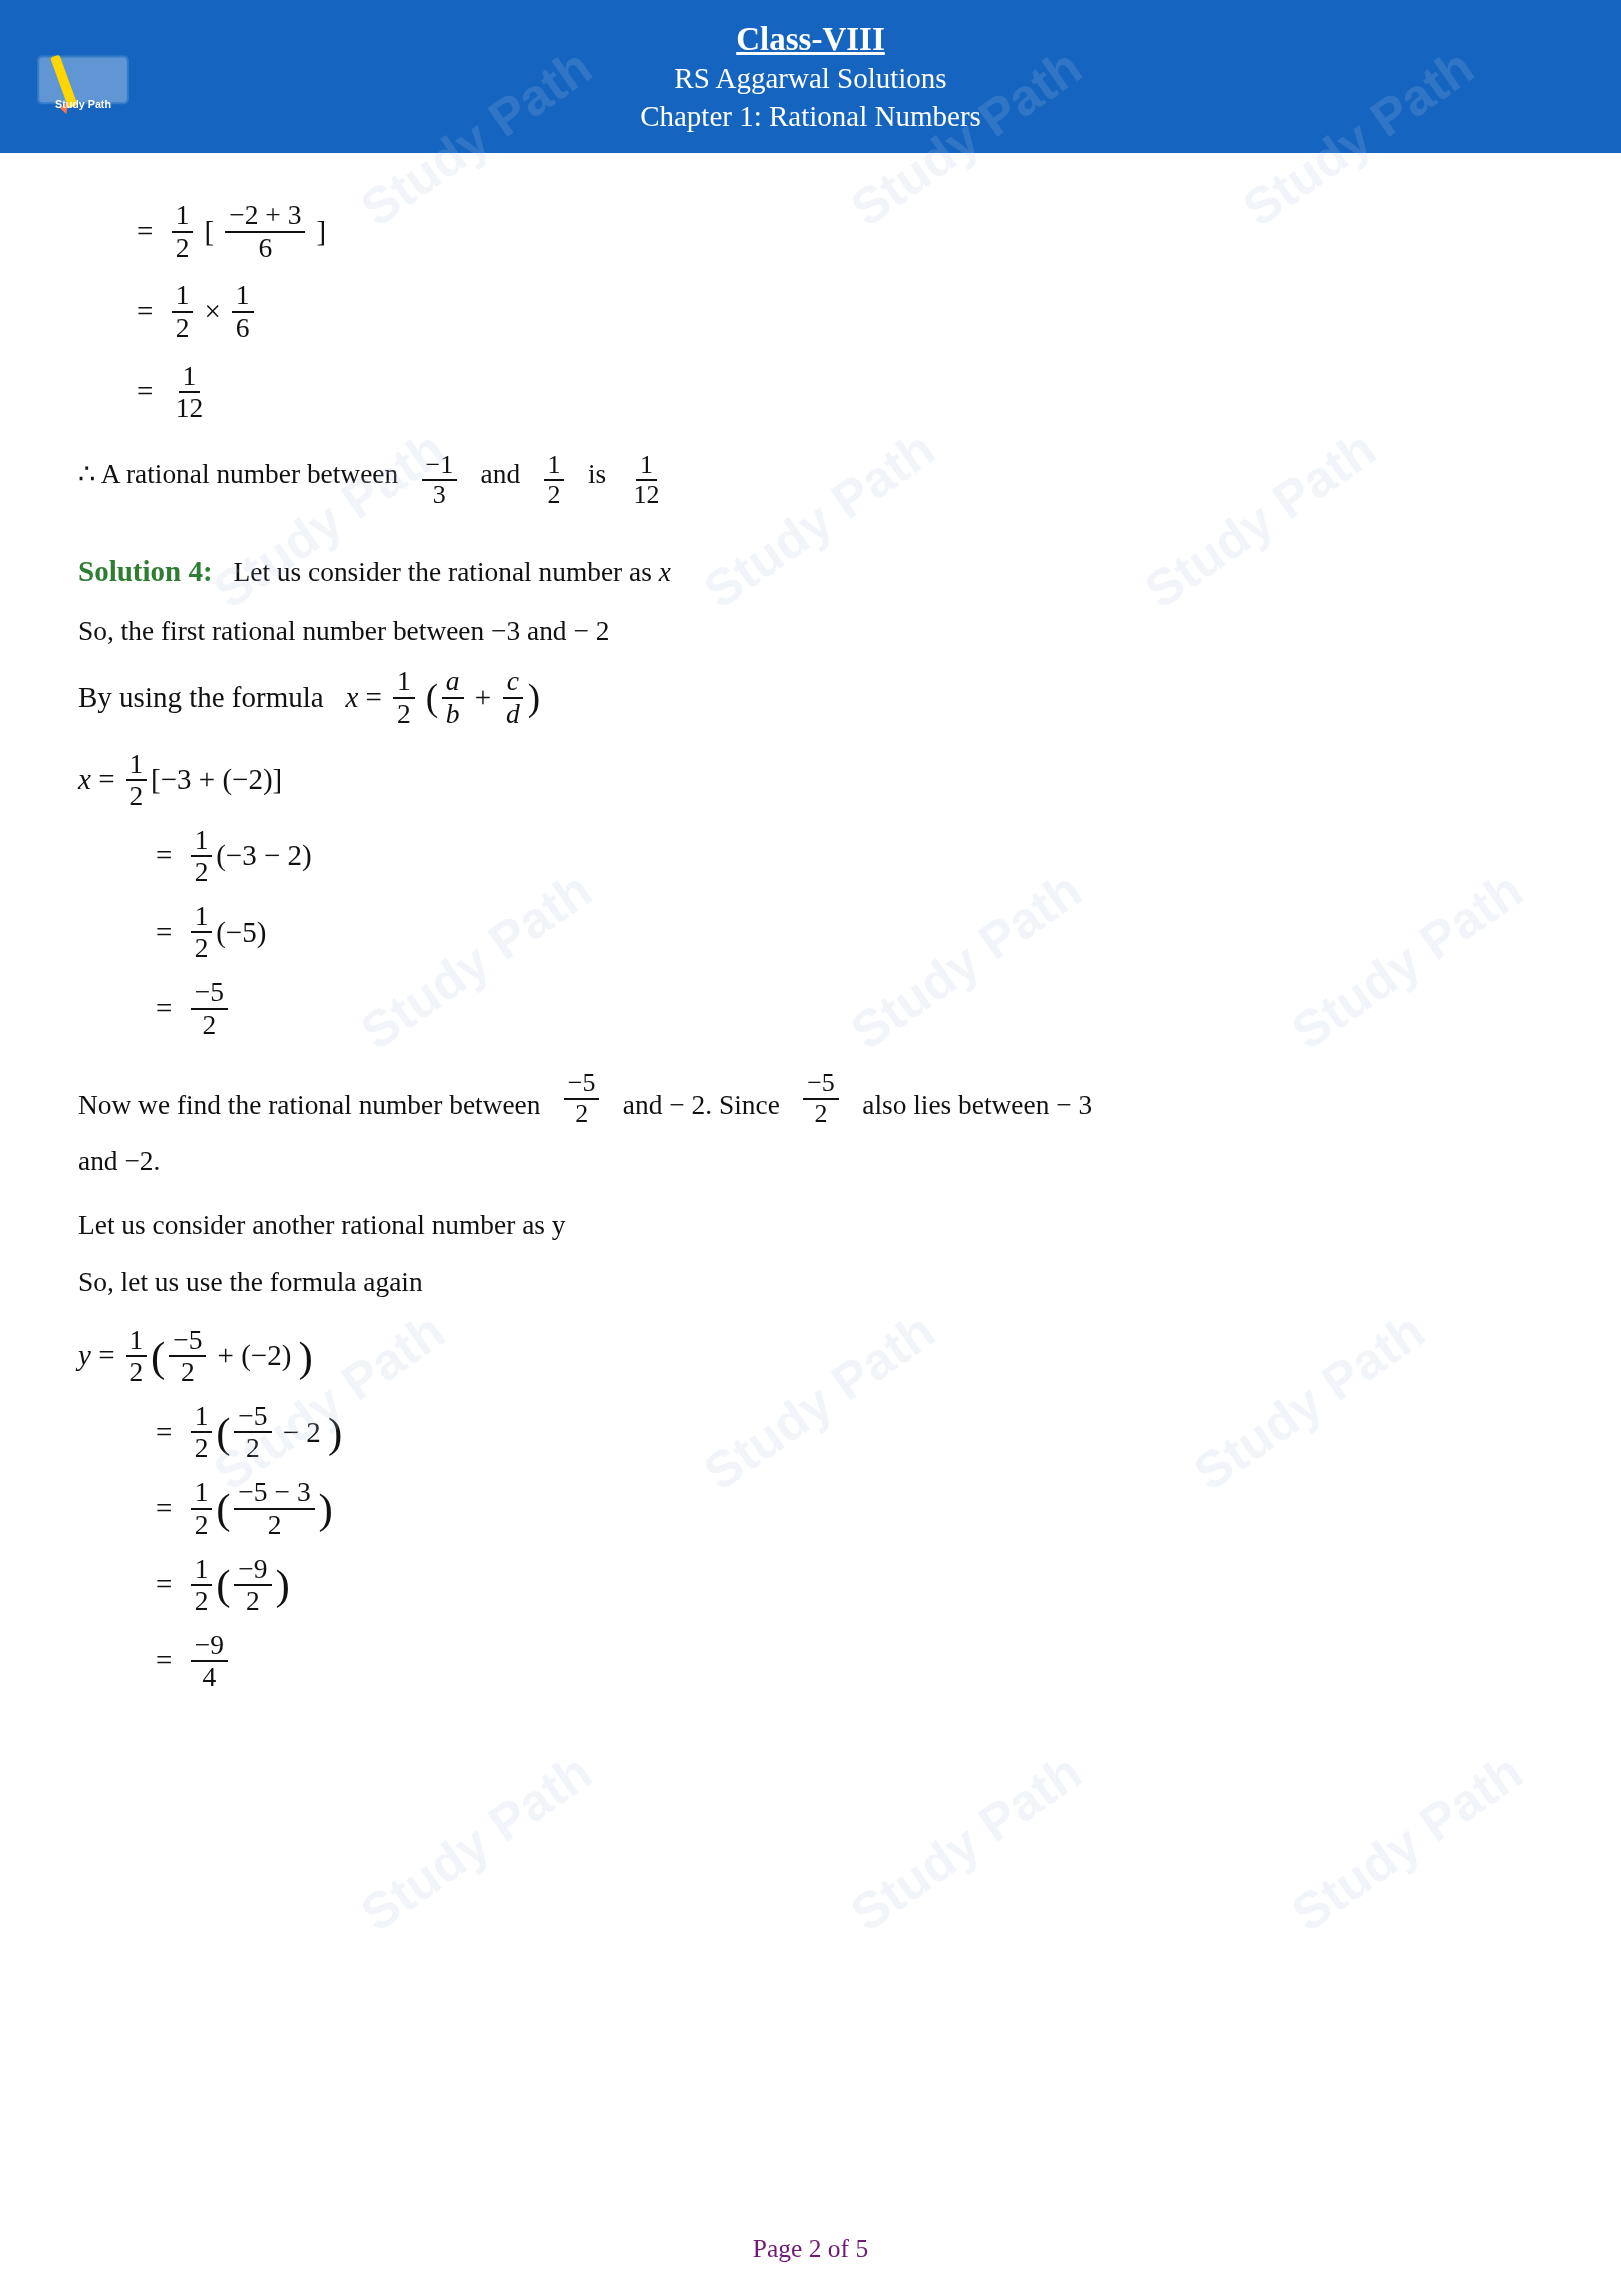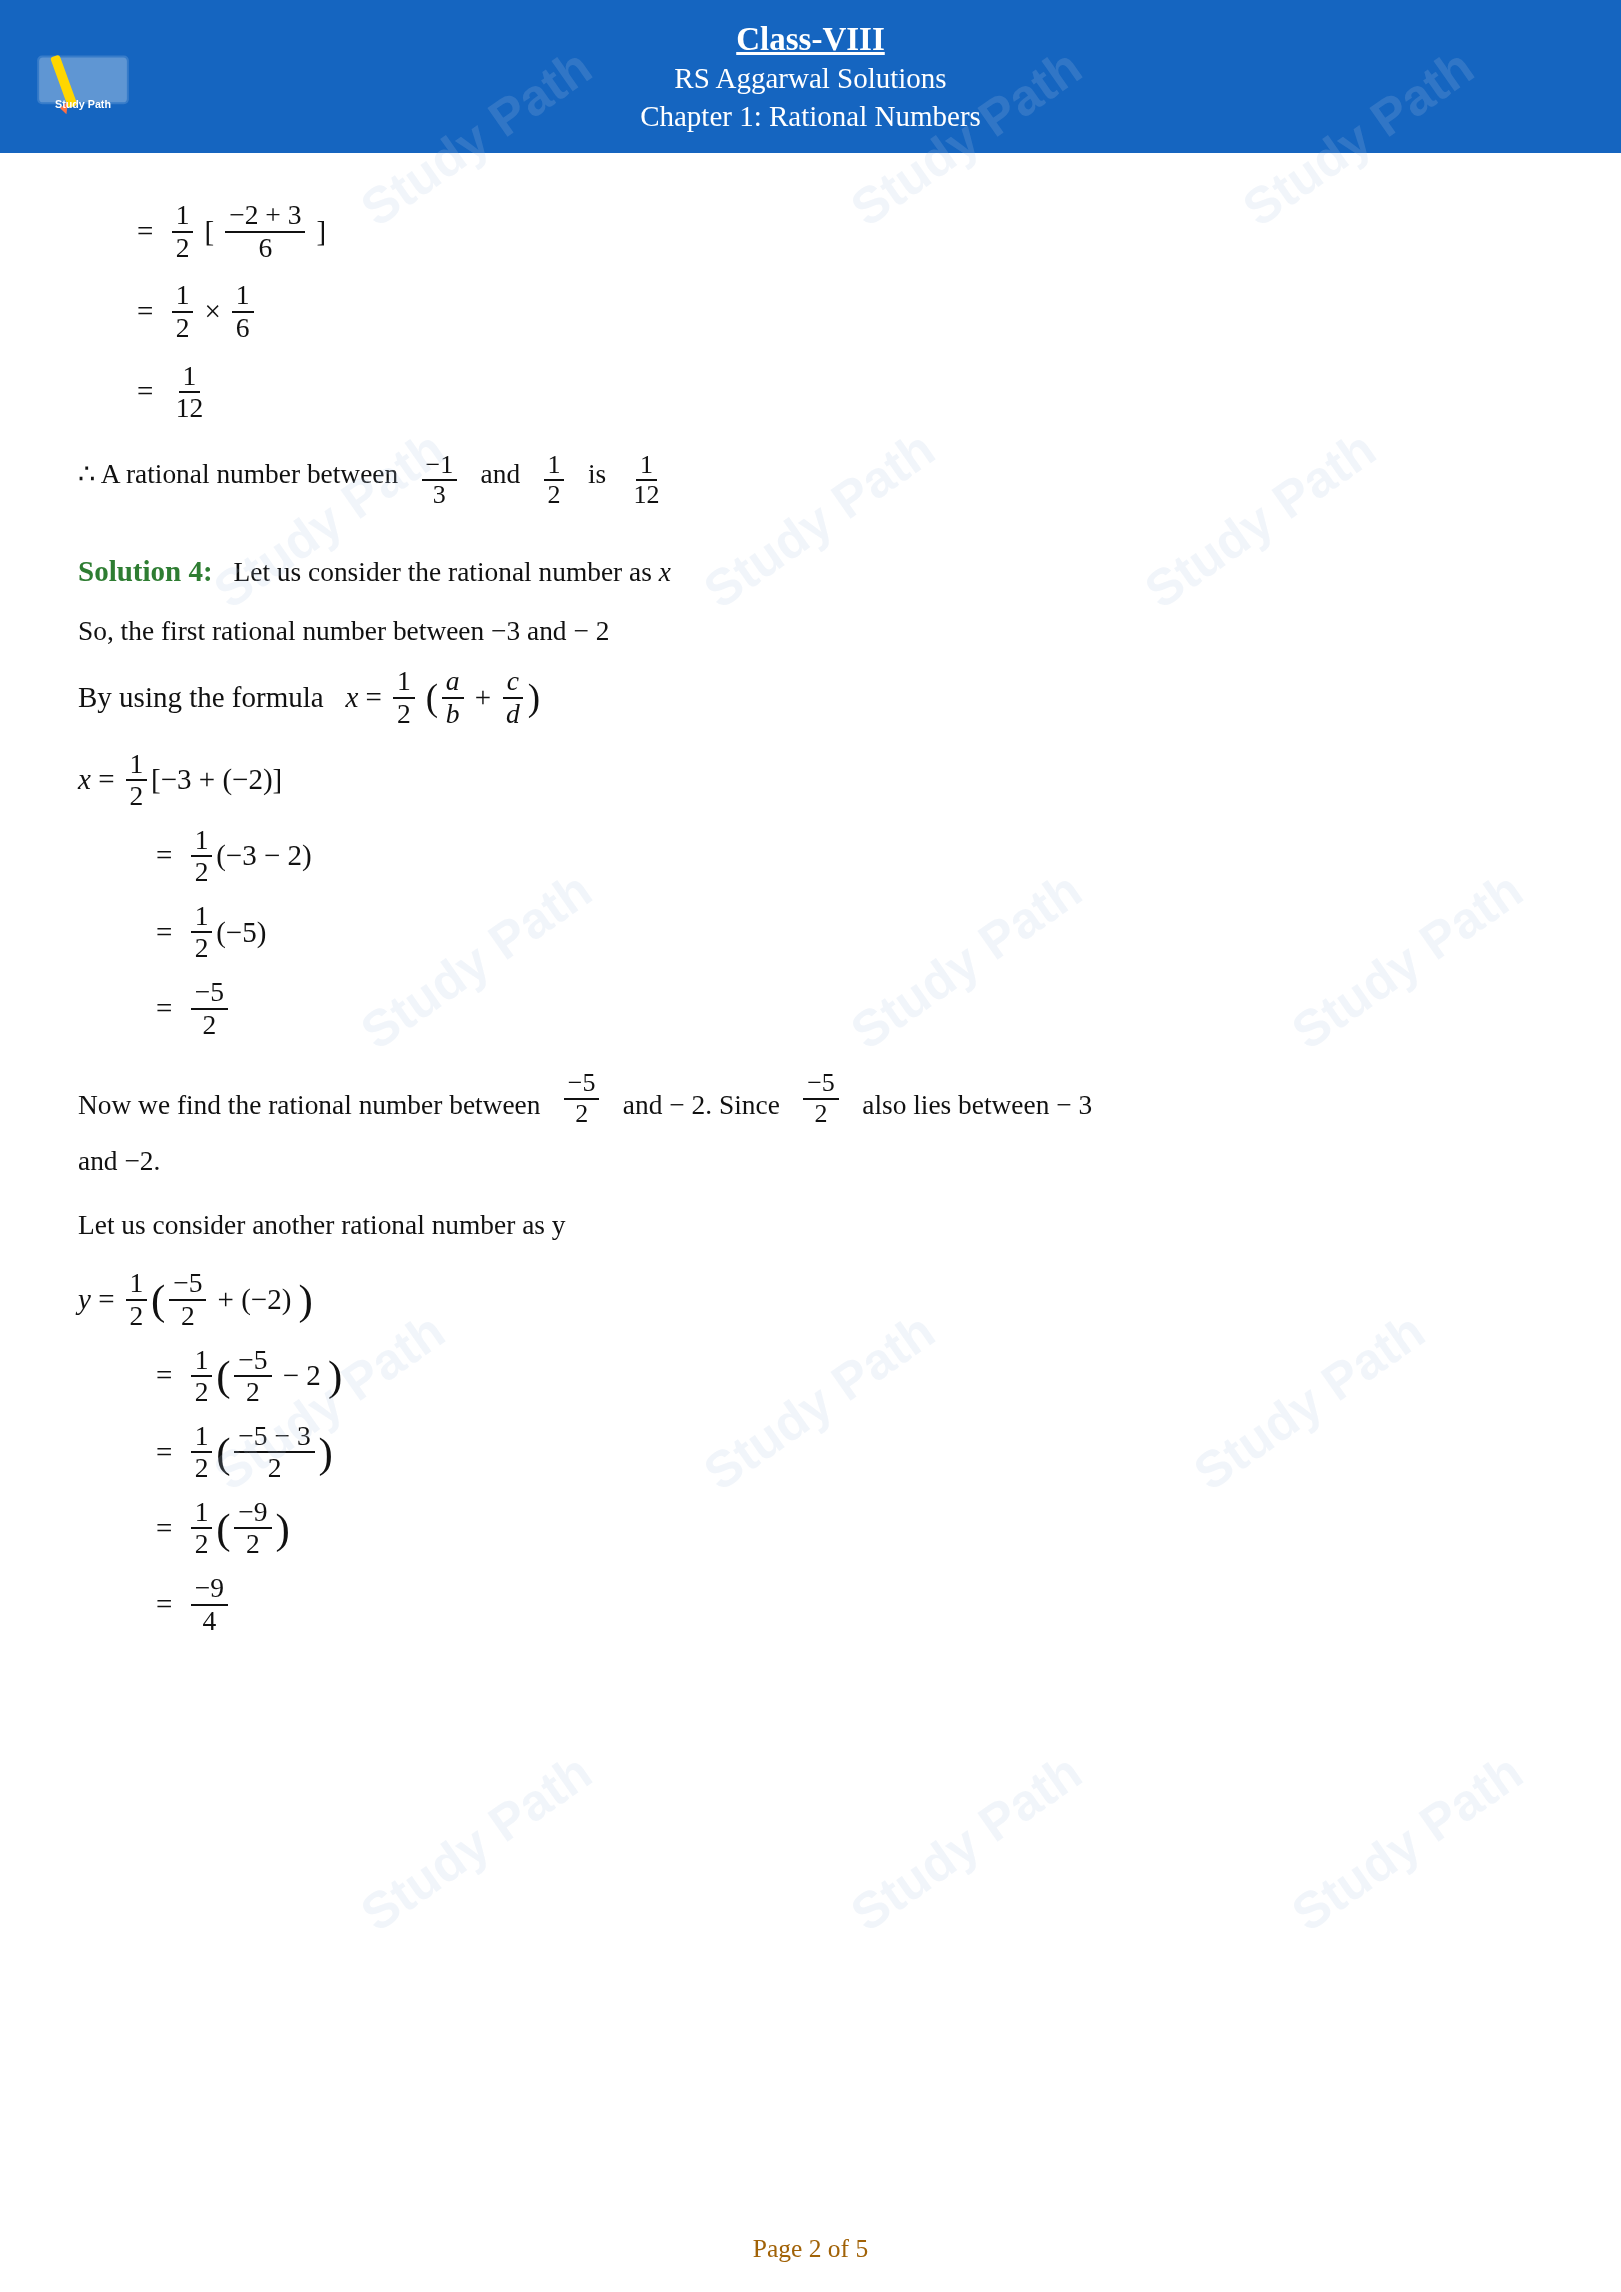--- a/index.html
+++ b/index.html
@@ -130,21 +130,21 @@
     }
 
     .italic { font-style: italic; }
 
     .page-footer {
       position: absolute;
       bottom: 29px;
       width: 100%;
       text-align: center;
       font-size: 25.5px;
-      color: #a16207;
+      color: #701a75;
     }
 
     hr.footer-line {
       border: none;
       border-top: 1.5px solid #111;
       margin: 0 59px;
     }
   </style>
 </head>
 <body>
@@ -320,20 +320,21 @@
     <span>&nbsp; and  − 2. Since &nbsp;</span>
     <span class="fraction">
       <span class="num">−5</span>
       <span class="den">2</span>
     </span>
     <span>&nbsp; also lies between  − 3</span>
   </p>
   <p class="normal">and −2.</p>
 
   <p class="normal" style="margin-top:17.6px;">Let us consider another rational number as y</p>
+  <p class="normal">So, let us use the formula again</p>
 
   <div class="math-block" style="margin-top:19.6px;">
     <div class="math-line">
       <span class="italic">y</span>
       <span>&nbsp;=&nbsp;</span>
       <span class="fraction">
         <span class="num">1</span>
         <span class="den">2</span>
       </span>
       <span style="font-size:43px; line-height:1;">(</span>

